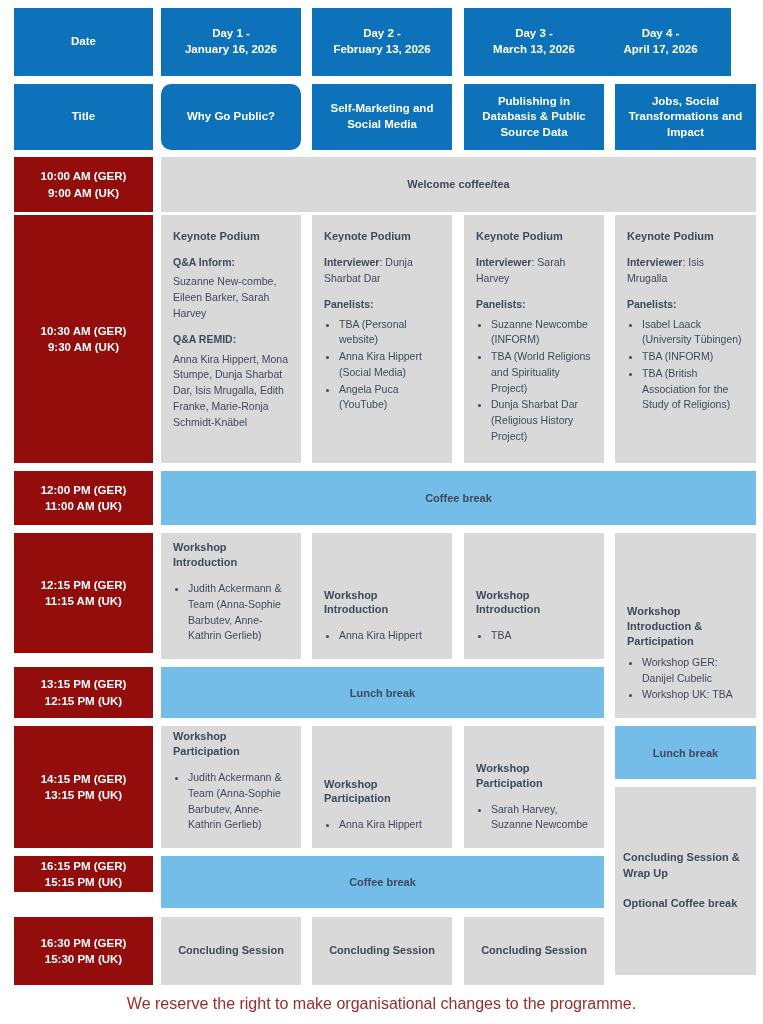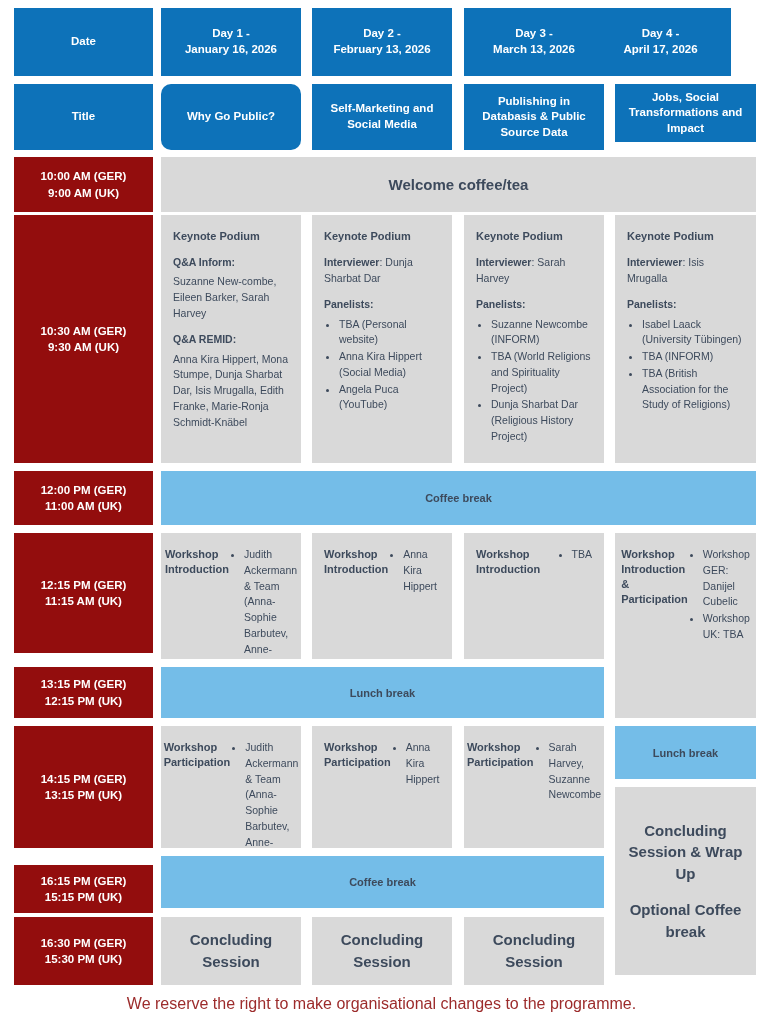--- a/index.html
+++ b/index.html
@@ -65,44 +65,44 @@
     font-size: 10.5px;
     line-height: 1.45;
     padding: 14px 12px;
   }
 
   
   .grey.centered {
     display: flex;
     align-items: center;
     justify-content: center;
-    text-align: center;
-    font-weight: bold;
-    font-size: 15px;
+    text-align: left;
+    font-weight: bold;
+    font-size: 11px;
     padding: 6px 8px;
   }
 
   
   .break {
     background: #74bde8;
     color: #3d4a5c;
     font-weight: bold;
     font-size: 11px;
     display: flex;
     align-items: center;
     justify-content: center;
     text-align: center;
     padding: 6px 8px;
   }
 
   
   .grey.vcenter {
     display: flex;
-    flex-direction: row;
-    justify-content: center;
+    flex-direction: column;
+    justify-content: flex-end;
   }
 
   .sect-title {
     font-weight: bold;
     font-size: 11px;
     margin: 0 0 11px 0;
     line-height: 1.35;
   }
   .sect-title.tight { margin-bottom: 6px; }
 
@@ -175,21 +175,21 @@
   </div>
 
   <div class="cell hdr" style="left:14px;top:84px;width:139px;height:66px;">Title</div>
 
   <div class="cell hdr" style="left:161px;top:84px;width:140px;height:66px;border-radius:10px;">Why Go Public?</div>
 
   <div class="cell hdr" style="left:312px;top:84px;width:140px;height:66px;">Self-Marketing and Social Media</div>
 
   <div class="cell hdr" style="left:464px;top:84px;width:140px;height:66px;">Publishing in Databasis &amp; Public Source Data</div>
 
-  <div class="cell hdr" style="left:615px;top:84px;width:141px;height:58px;">Jobs, Social Transformations and Impact</div>
+  <div class="cell hdr" style="left:615px;top:84px;width:141px;height:66px;">Jobs, Social Transformations and Impact</div>
 
   <div class="cell time" style="left:14px;top:157px;width:139px;height:55px;">
     <span>10:00 AM (GER)</span>
     <span>9:00 AM (UK)</span>
   </div>
   <div class="cell grey centered" style="left:161px;top:157px;width:595px;height:55px;">Welcome coffee/tea</div>
 
   <div class="cell time" style="left:14px;top:215px;width:139px;height:248px;">
     <span>10:30 AM (GER)</span>
     <span>9:30 AM (UK)</span>
@@ -310,21 +310,21 @@
 
   <div class="cell break" style="left:615px;top:726px;width:141px;height:53px;">Lunch break</div>
 
   <div class="cell grey centered" style="left:615px;top:787px;width:141px;height:188px;">
     <div>
       <div style="margin-bottom:14px;">Concluding Session &amp; Wrap Up</div>
       <div>Optional Coffee break</div>
     </div>
   </div>
 
-  <div class="cell time" style="left:14px;top:856px;width:139px;height:48px;margin-top:9px;">
+  <div class="cell time" style="left:14px;top:856px;width:139px;height:36px;">
     <span>16:15 PM (GER)</span>
     <span>15:15 PM (UK)</span>
   </div>
   <div class="cell break" style="left:161px;top:856px;width:443px;height:52px;">Coffee break</div>
 
   <div class="cell time" style="left:14px;top:917px;width:139px;height:68px;">
     <span>16:30 PM (GER)</span>
     <span>15:30 PM (UK)</span>
   </div>
 

